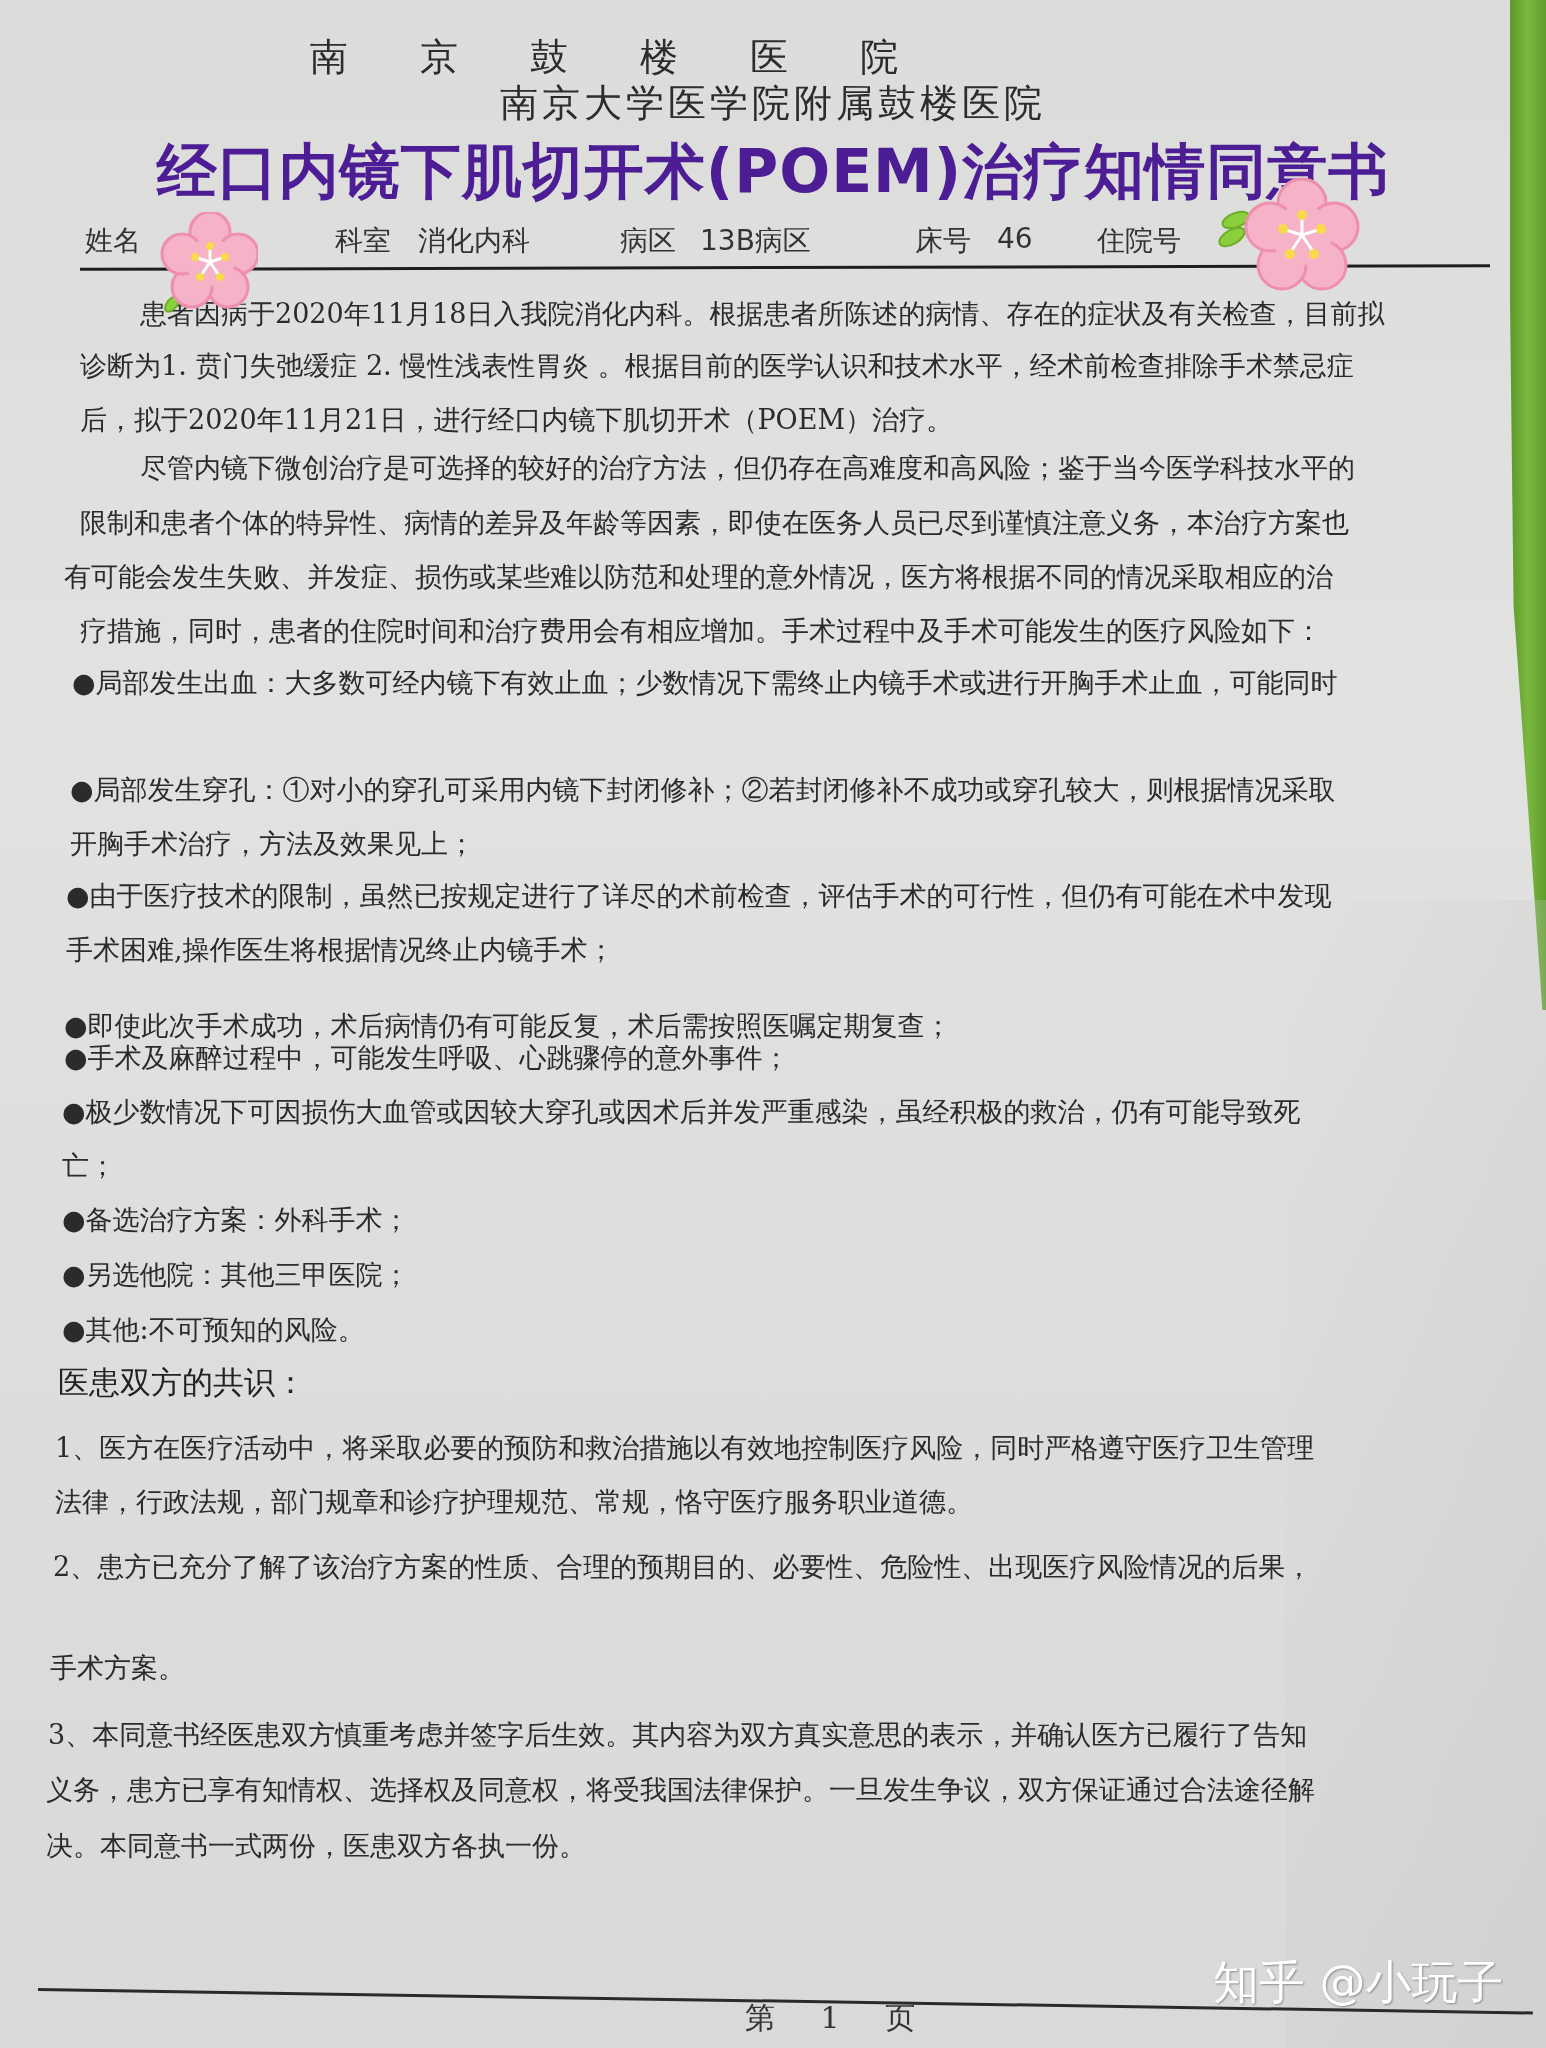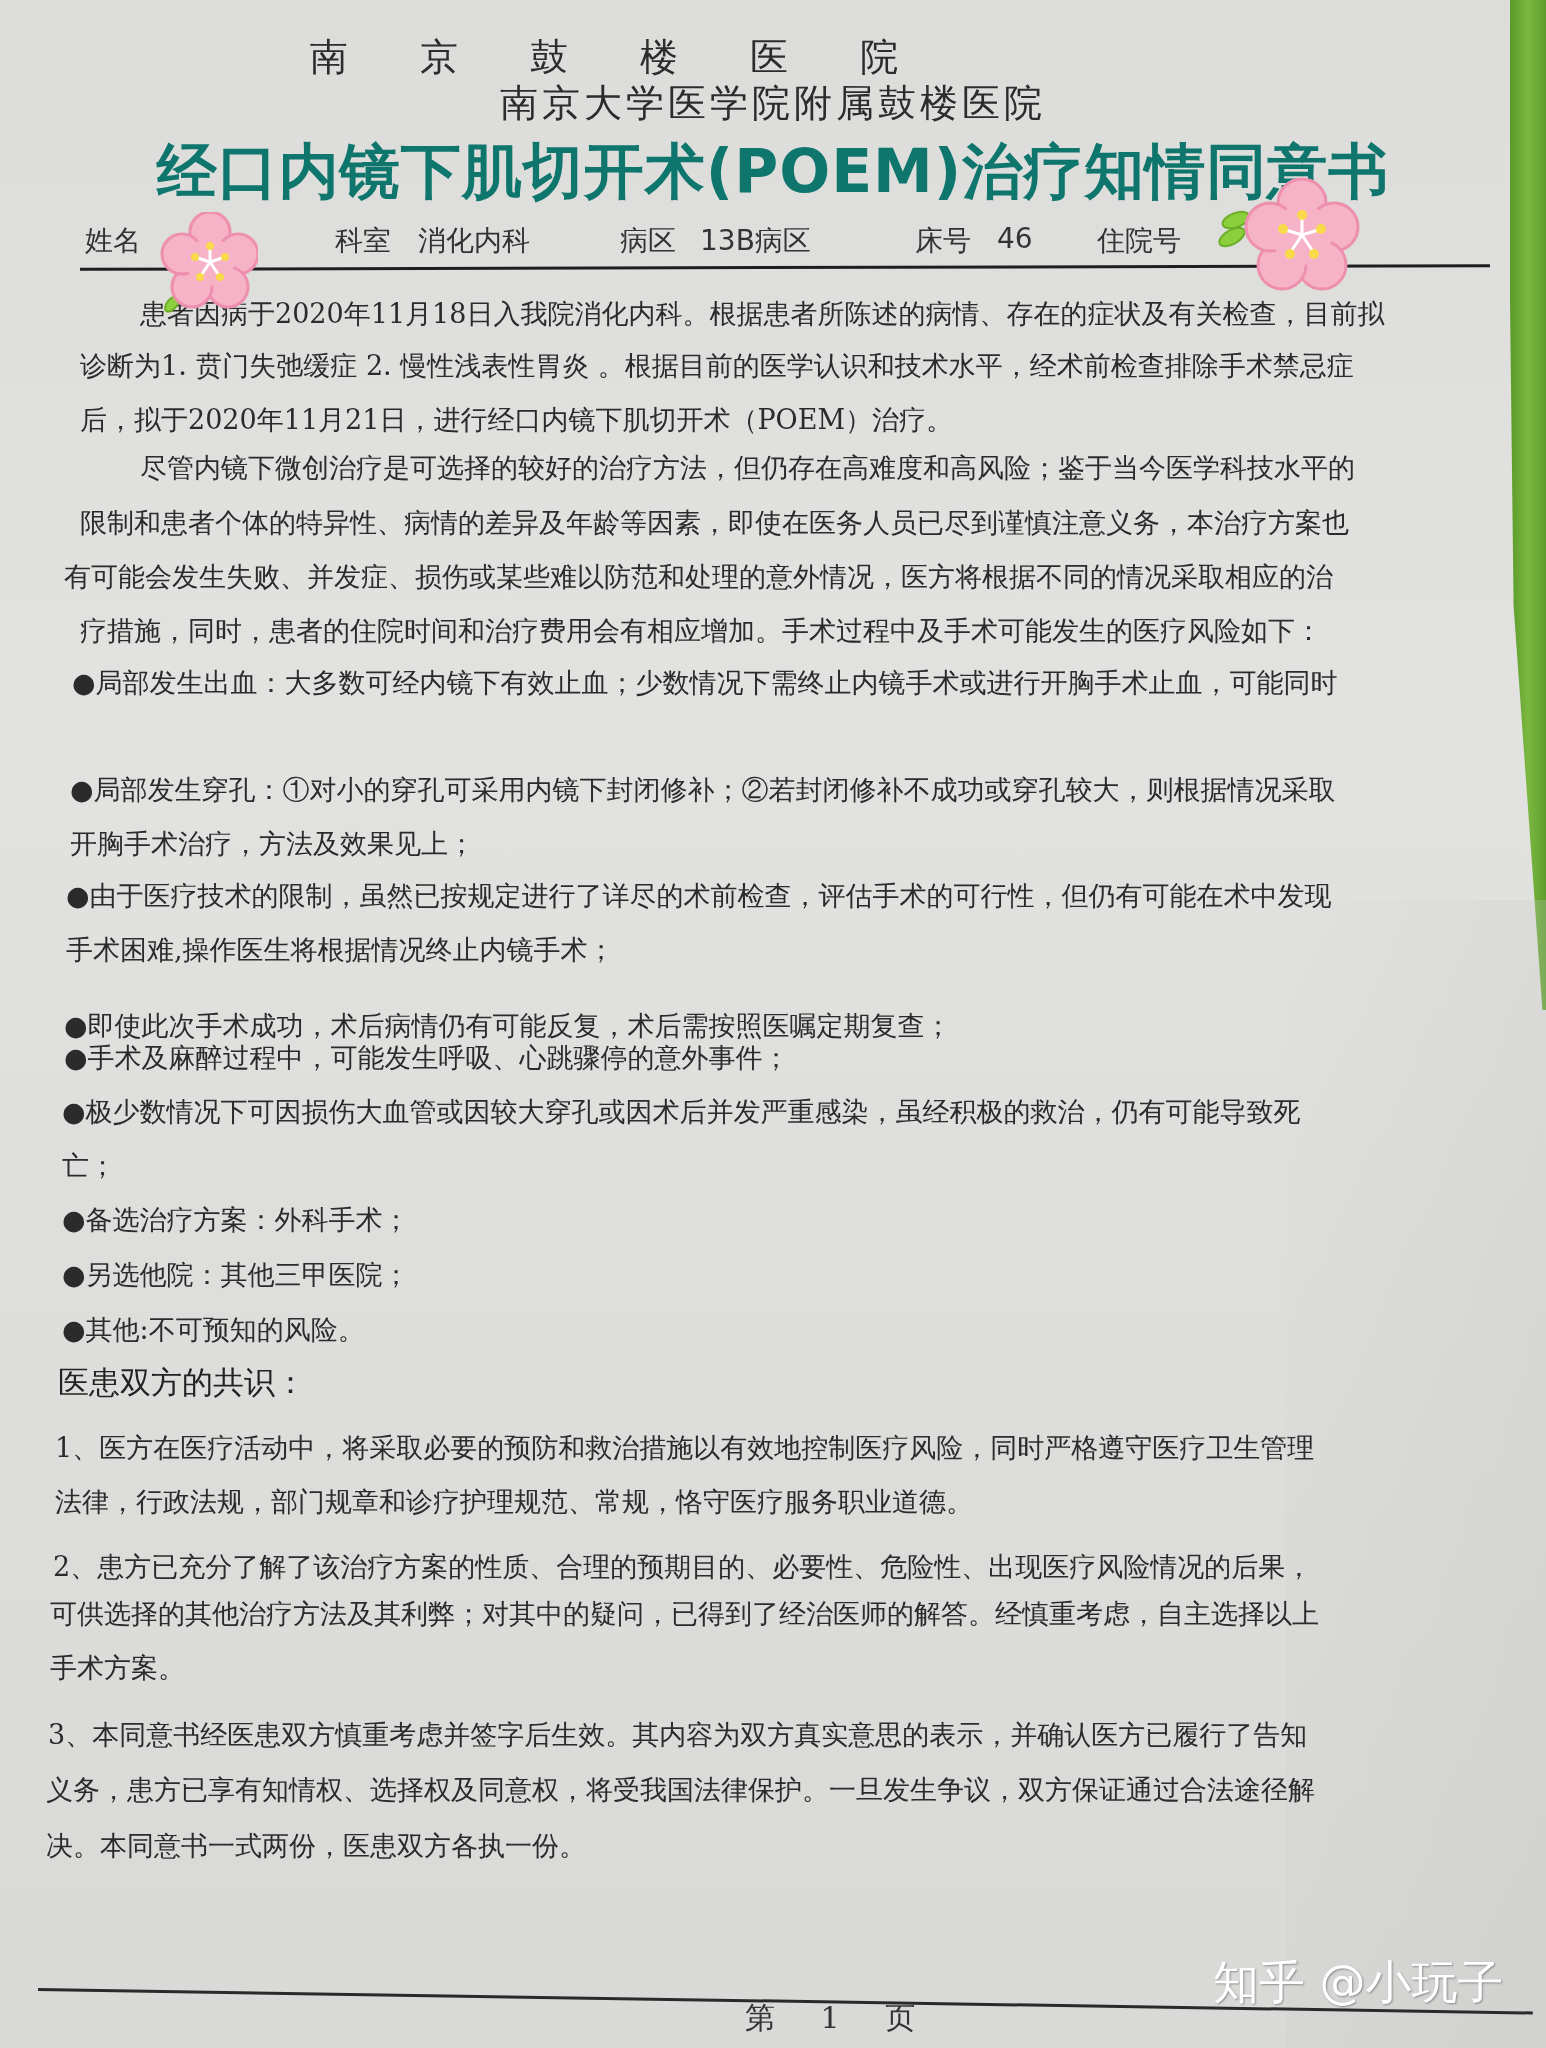--- a/index.html
+++ b/index.html
@@ -28,21 +28,21 @@
     font-size:38px; letter-spacing:30px; color:#2c2c2c;
     font-family:"DejaVu Sans", sans-serif;
   }
   .hdr2 {
     position:absolute; left:0; width:1546px; top:78px; text-align:center;
     font-size:38px; letter-spacing:4px; color:#2c2c2c;
     font-family:"DejaVu Sans", sans-serif;
   }
   .title {
     position:absolute; left:0; width:1546px; top:132px; text-align:center;
-    font-size:60px; font-weight:bold; color:#0f766e; letter-spacing:1px;
+    font-size:60px; font-weight:bold; color:#4c1d95; letter-spacing:1px;
     font-family:"DejaVu Sans", sans-serif;
   }
   .info-row {
     position:absolute; left:85px; top:222px; width:1400px; height:40px;
     font-size:28px; color:#333; font-family:"DejaVu Sans", sans-serif;
   }
   .info-row span { position:absolute; top:0; white-space:nowrap; }
   .info-line {
     position:absolute; left:80px; top:266px; width:1410px; height:3px; background:#1e1e1e;
     transform: rotate(-0.15deg);
@@ -112,21 +112,20 @@
   <div class="line" style="left:62px;  top:1148px;">亡；</div>
   <div class="line" style="left:62px;  top:1202px;">●备选治疗方案：外科手术；</div>
   <div class="line" style="left:62px;  top:1257px;">●另选他院：其他三甲医院；</div>
   <div class="line" style="left:62px;  top:1312px;">●其他:不可预知的风险。</div>
 
   <div class="section-head">医患双方的共识：</div>
 
   <div class="line" style="left:55px; top:1430px;">1、医方在医疗活动中，将采取必要的预防和救治措施以有效地控制医疗风险，同时严格遵守医疗卫生管理</div>
   <div class="line" style="left:55px; top:1484px;">法律，行政法规，部门规章和诊疗护理规范、常规，恪守医疗服务职业道德。</div>
   <div class="line" style="left:53px; top:1540px;margin-top:9px;">2、患方已充分了解了该治疗方案的性质、合理的预期目的、必要性、危险性、出现医疗风险情况的后果，</div>
-  <div class="line" style="left:50px; top:1596px;">可供选择的其他治疗方法及其利弊；对其中的疑问，已得到了经治医师的解答。经慎重考虑，自主选择以上</div>
   <div class="line" style="left:50px; top:1650px;">手术方案。</div>
   <div class="line" style="left:48px; top:1717px;">3、本同意书经医患双方慎重考虑并签字后生效。其内容为双方真实意思的表示，并确认医方已履行了告知</div>
   <div class="line" style="left:46px; top:1772px;">义务，患方已享有知情权、选择权及同意权，将受我国法律保护。一旦发生争议，双方保证通过合法途径解</div>
   <div class="line" style="left:46px; top:1828px;">决。本同意书一式两份，医患双方各执一份。</div>
 </div>
 
 <div class="bottom-line"></div>
 <div class="page-num">第 1 页</div>
 <div class="watermark">知乎 @小玩子</div>
 

